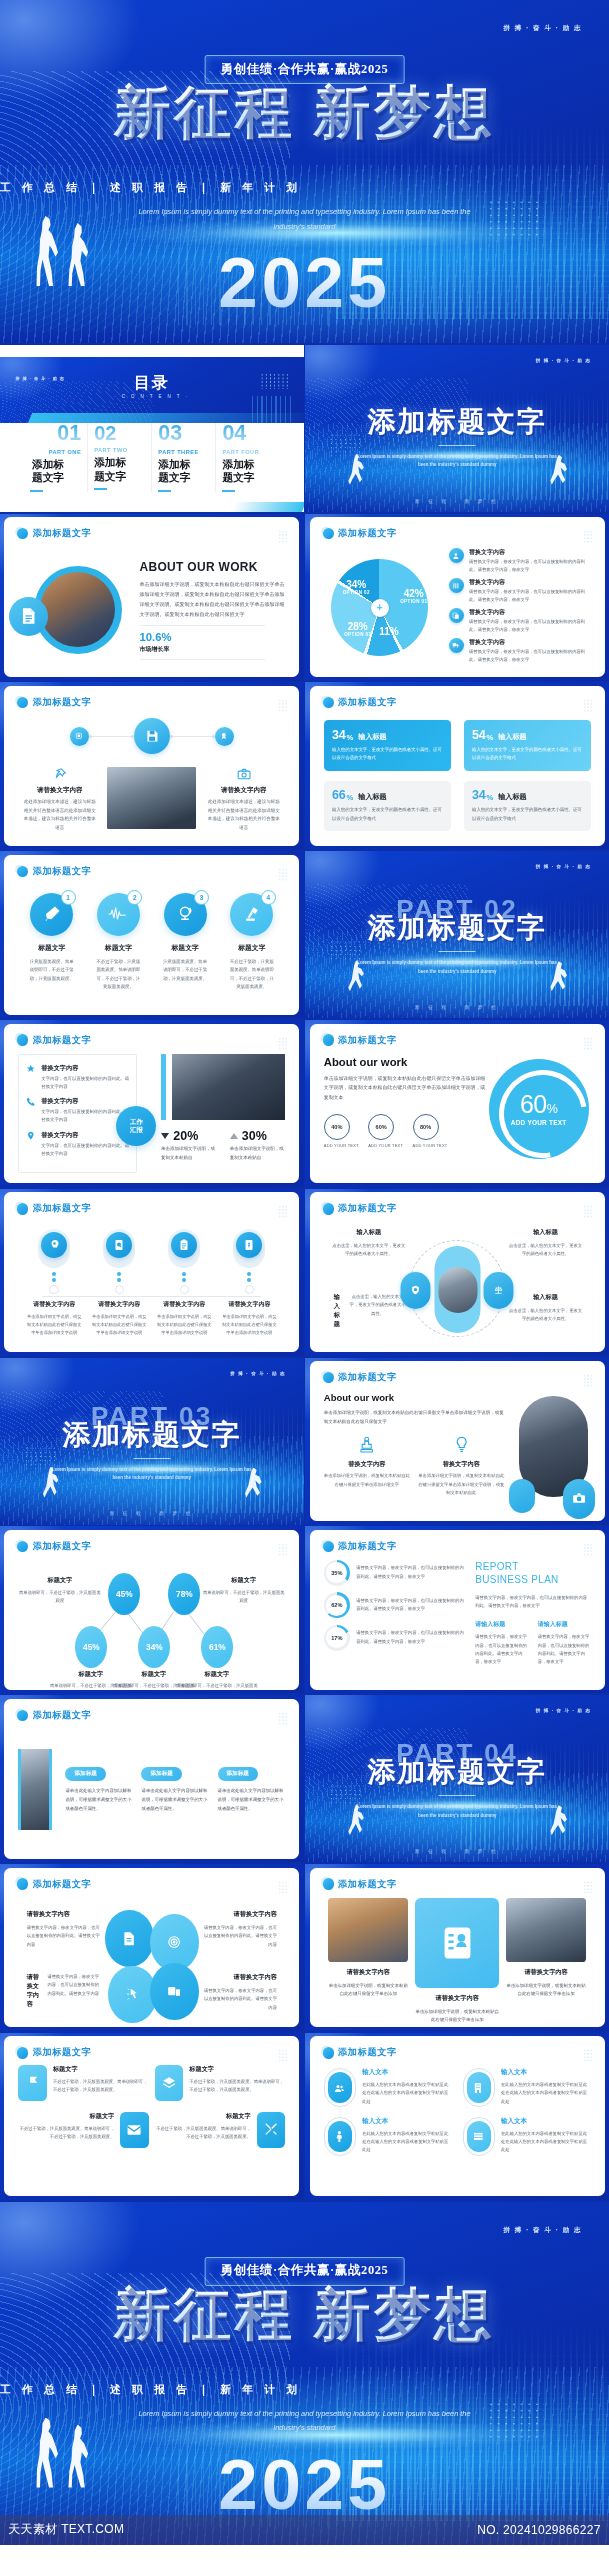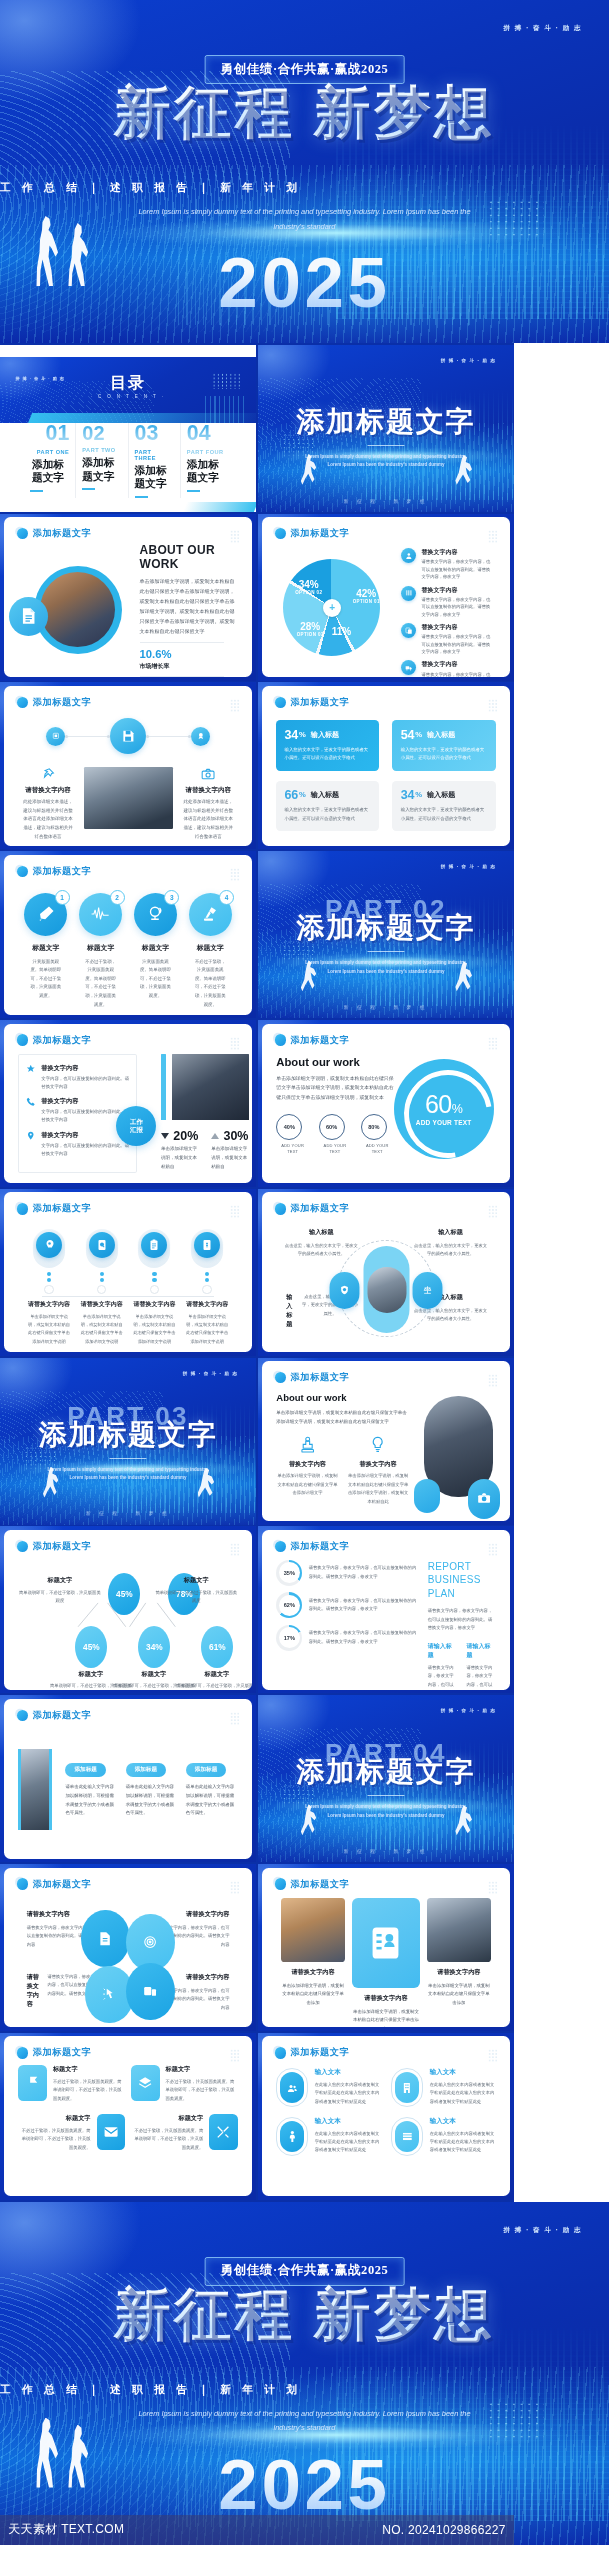--- a/index.html
+++ b/index.html
@@ -1,21 +1,21 @@
 <!DOCTYPE html>
 <html style="font-size:9.5px"><head>
 <meta charset="utf-8">
 <style>
   * { margin:0; padding:0; box-sizing:border-box; }
   html,body { background:#fff; }
   body {
     width:609px; font-family:"Liberation Sans","DejaVu Sans",sans-serif;
     -webkit-font-smoothing:antialiased;
   }
-  .page { width:514px; position:relative; background:#000000; }
+  .page { width:609px; position:relative; background:#000000; }
 
   
   .hero { position:relative; width:609px; height:343px; overflow:hidden;
     background:
       radial-gradient(ellipse 166px 119px at 4% 6%, rgba(150,200,255,.55), rgba(150,200,255,0) 70%),
       radial-gradient(ellipse 416px 249px at 62% 96%, rgba(60,200,255,.85), rgba(60,200,255,0) 65%),
       linear-gradient(160deg,#0b3fd0 0%,#0a34bb 35%,#0a2aa6 70%,#0b2ea8 100%);
   }
   .hero-bottom { position:absolute; left:0; right:0; bottom:0; height:178px;
     background:
@@ -181,21 +181,21 @@
   .tri .mid { flex:0 0 89px; }
   .tri .mid .img { width:89px; height:62px; border-radius:1.2px;
     background:linear-gradient(160deg,#b7c3cf,#6d7d8e 40%,#2d3a49 85%); }
 
   
   .cards4 { display:grid; grid-template-columns:1fr 1fr; gap:9.5px 13px; margin-top:6px; }
   .c4 { border-radius:4.2px; padding:7.1px 8.3px 8.3px; }
   .c4.f1 { background:linear-gradient(135deg,#1fa5e3,#2bb8ef); color:#fff; }
   .c4.f2 { background:linear-gradient(135deg,#4cc3f0,#6cd2f6); color:#fff; }
   .c4.f3, .c4.f4 { background:#f1f3f5; }
-  .c4 .hd { display:flex; align-items:center; gap:5.3px; margin-bottom:4.2px; }
+  .c4 .hd { display:flex; align-items:flex-end; gap:5.3px; margin-bottom:4.2px; }
   .c4 .pc { font-size:12.5px; font-weight:800; letter-spacing:-0.3px; }
   .c4 .ti { font-size:7.1px; font-weight:800; }
   .c4 .de { font-size:4.4px; line-height:1.95; }
   .c4.f3 .pc, .c4.f4 .pc { color:#3aa9e4; }
   .c4.f3 .ti, .c4.f4 .ti { color:#1b2029; }
   .c4.f3 .de, .c4.f4 .de { color:#5b6672; }
 
   
   .ic4 { display:flex; justify-content:space-around; margin-top:9.5px; }
   .ic4 .it { width:23%; text-align:center; position:relative; }

